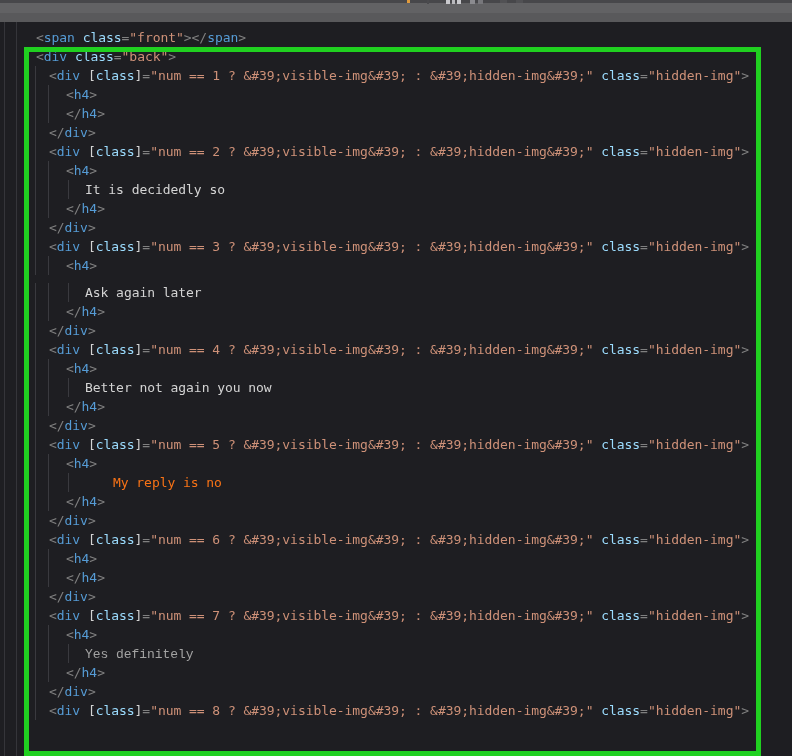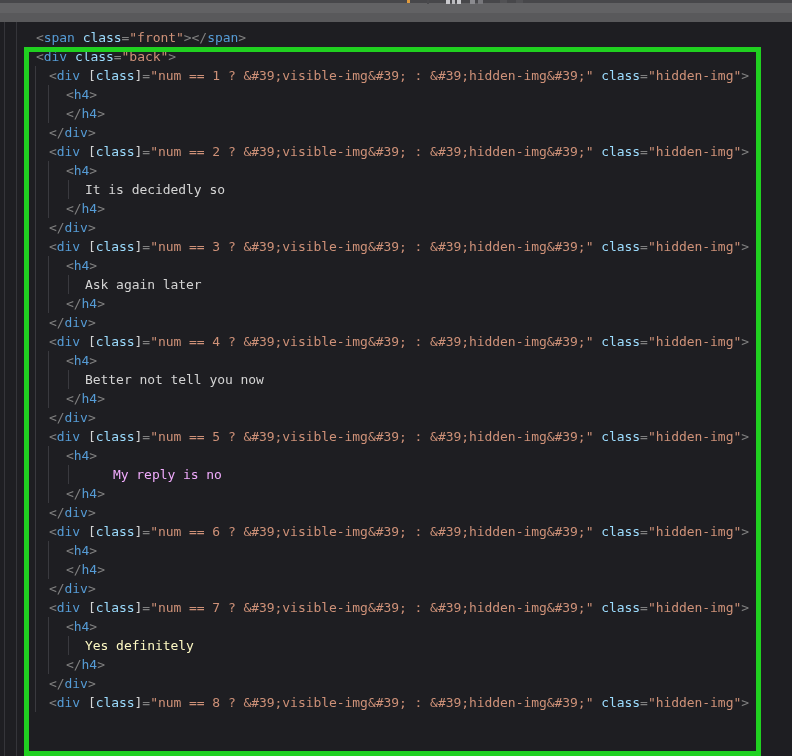--- a/index.html
+++ b/index.html
@@ -70,40 +70,40 @@
         <div class="code-line" style="padding-left: 66px;"><span class="guide" style="left: 35px;"></span><span class="guide" style="left: 48px;"></span><span class="tok tok-p" style="color: rgb(128, 128, 128);">&lt;</span><span class="tok tok-tag" style="color: rgb(86, 156, 214);">h4</span><span class="tok tok-p" style="color: rgb(128, 128, 128);">&gt;</span></div>
         <div class="code-line" style="padding-left: 66px;"><span class="guide" style="left: 35px;"></span><span class="guide" style="left: 48px;"></span><span class="tok tok-p" style="color: rgb(128, 128, 128);">&lt;/</span><span class="tok tok-tag" style="color: rgb(86, 156, 214);">h4</span><span class="tok tok-p" style="color: rgb(128, 128, 128);">&gt;</span></div>
         <div class="code-line" style="padding-left: 49px;"><span class="guide" style="left: 35px;"></span><span class="tok tok-p" style="color: rgb(128, 128, 128);">&lt;/</span><span class="tok tok-tag" style="color: rgb(86, 156, 214);">div</span><span class="tok tok-p" style="color: rgb(128, 128, 128);">&gt;</span></div>
         <div class="code-line" style="padding-left: 49px;"><span class="guide" style="left: 35px;"></span><span class="tok tok-p" style="color: rgb(128, 128, 128);">&lt;</span><span class="tok tok-tag" style="color: rgb(86, 156, 214);">div</span><span class="tok tok-ws" style="color: rgb(212, 212, 212);"> </span><span class="tok tok-br" style="color: rgb(212, 212, 212);">[</span><span class="tok tok-attr" style="color: rgb(156, 220, 254);">class</span><span class="tok tok-br" style="color: rgb(212, 212, 212);">]</span><span class="tok tok-p" style="color: rgb(128, 128, 128);">=</span><span class="tok tok-str" style="color: rgb(206, 145, 120);">"num == 2 ? &amp;#39;visible-img&amp;#39; : &amp;#39;hidden-img&amp;#39;"</span><span class="tok tok-ws" style="color: rgb(212, 212, 212);"> </span><span class="tok tok-attr" style="color: rgb(156, 220, 254);">class</span><span class="tok tok-p" style="color: rgb(128, 128, 128);">=</span><span class="tok tok-str" style="color: rgb(206, 145, 120);">"hidden-img"</span><span class="tok tok-p" style="color: rgb(128, 128, 128);">&gt;</span></div>
         <div class="code-line" style="padding-left: 66px;"><span class="guide" style="left: 35px;"></span><span class="guide" style="left: 48px;"></span><span class="tok tok-p" style="color: rgb(128, 128, 128);">&lt;</span><span class="tok tok-tag" style="color: rgb(86, 156, 214);">h4</span><span class="tok tok-p" style="color: rgb(128, 128, 128);">&gt;</span></div>
         <div class="code-line" style="padding-left: 85px;"><span class="guide" style="left: 35px;"></span><span class="guide" style="left: 48px;"></span><span class="guide" style="left: 68px;"></span><span class="tok tok-txt" style="color: rgb(212, 212, 212);">It is decidedly so</span></div>
         <div class="code-line" style="padding-left: 66px;"><span class="guide" style="left: 35px;"></span><span class="guide" style="left: 48px;"></span><span class="tok tok-p" style="color: rgb(128, 128, 128);">&lt;/</span><span class="tok tok-tag" style="color: rgb(86, 156, 214);">h4</span><span class="tok tok-p" style="color: rgb(128, 128, 128);">&gt;</span></div>
         <div class="code-line" style="padding-left: 49px;"><span class="guide" style="left: 35px;"></span><span class="tok tok-p" style="color: rgb(128, 128, 128);">&lt;/</span><span class="tok tok-tag" style="color: rgb(86, 156, 214);">div</span><span class="tok tok-p" style="color: rgb(128, 128, 128);">&gt;</span></div>
         <div class="code-line" style="padding-left: 49px;"><span class="guide" style="left: 35px;"></span><span class="tok tok-p" style="color: rgb(128, 128, 128);">&lt;</span><span class="tok tok-tag" style="color: rgb(86, 156, 214);">div</span><span class="tok tok-ws" style="color: rgb(212, 212, 212);"> </span><span class="tok tok-br" style="color: rgb(212, 212, 212);">[</span><span class="tok tok-attr" style="color: rgb(156, 220, 254);">class</span><span class="tok tok-br" style="color: rgb(212, 212, 212);">]</span><span class="tok tok-p" style="color: rgb(128, 128, 128);">=</span><span class="tok tok-str" style="color: rgb(206, 145, 120);">"num == 3 ? &amp;#39;visible-img&amp;#39; : &amp;#39;hidden-img&amp;#39;"</span><span class="tok tok-ws" style="color: rgb(212, 212, 212);"> </span><span class="tok tok-attr" style="color: rgb(156, 220, 254);">class</span><span class="tok tok-p" style="color: rgb(128, 128, 128);">=</span><span class="tok tok-str" style="color: rgb(206, 145, 120);">"hidden-img"</span><span class="tok tok-p" style="color: rgb(128, 128, 128);">&gt;</span></div>
         <div class="code-line" style="padding-left: 66px;"><span class="guide" style="left: 35px;"></span><span class="guide" style="left: 48px;"></span><span class="tok tok-p" style="color: rgb(128, 128, 128);">&lt;</span><span class="tok tok-tag" style="color: rgb(86, 156, 214);">h4</span><span class="tok tok-p" style="color: rgb(128, 128, 128);">&gt;</span></div>
-        <div class="code-line" style="padding-left: 85px;"><span class="guide" style="left: 35px;"></span><span class="guide" style="left: 48px;"></span><span class="guide" style="left: 68px;"></span><span class="tok tok-txt" style="color: rgb(212, 212, 212);">Ask again later</span></div>
+        <div class="code-line" style="padding-left: 85px; margin-top: 8px;"><span class="guide" style="left: 35px;"></span><span class="guide" style="left: 48px;"></span><span class="guide" style="left: 68px;"></span><span class="tok tok-txt" style="color: rgb(212, 212, 212);">Ask again later</span></div>
         <div class="code-line" style="padding-left: 66px;"><span class="guide" style="left: 35px;"></span><span class="guide" style="left: 48px;"></span><span class="tok tok-p" style="color: rgb(128, 128, 128);">&lt;/</span><span class="tok tok-tag" style="color: rgb(86, 156, 214);">h4</span><span class="tok tok-p" style="color: rgb(128, 128, 128);">&gt;</span></div>
         <div class="code-line" style="padding-left: 49px;"><span class="guide" style="left: 35px;"></span><span class="tok tok-p" style="color: rgb(128, 128, 128);">&lt;/</span><span class="tok tok-tag" style="color: rgb(86, 156, 214);">div</span><span class="tok tok-p" style="color: rgb(128, 128, 128);">&gt;</span></div>
         <div class="code-line" style="padding-left: 49px;"><span class="guide" style="left: 35px;"></span><span class="tok tok-p" style="color: rgb(128, 128, 128);">&lt;</span><span class="tok tok-tag" style="color: rgb(86, 156, 214);">div</span><span class="tok tok-ws" style="color: rgb(212, 212, 212);"> </span><span class="tok tok-br" style="color: rgb(212, 212, 212);">[</span><span class="tok tok-attr" style="color: rgb(156, 220, 254);">class</span><span class="tok tok-br" style="color: rgb(212, 212, 212);">]</span><span class="tok tok-p" style="color: rgb(128, 128, 128);">=</span><span class="tok tok-str" style="color: rgb(206, 145, 120);">"num == 4 ? &amp;#39;visible-img&amp;#39; : &amp;#39;hidden-img&amp;#39;"</span><span class="tok tok-ws" style="color: rgb(212, 212, 212);"> </span><span class="tok tok-attr" style="color: rgb(156, 220, 254);">class</span><span class="tok tok-p" style="color: rgb(128, 128, 128);">=</span><span class="tok tok-str" style="color: rgb(206, 145, 120);">"hidden-img"</span><span class="tok tok-p" style="color: rgb(128, 128, 128);">&gt;</span></div>
         <div class="code-line" style="padding-left: 66px;"><span class="guide" style="left: 35px;"></span><span class="guide" style="left: 48px;"></span><span class="tok tok-p" style="color: rgb(128, 128, 128);">&lt;</span><span class="tok tok-tag" style="color: rgb(86, 156, 214);">h4</span><span class="tok tok-p" style="color: rgb(128, 128, 128);">&gt;</span></div>
-        <div class="code-line" style="padding-left: 85px;"><span class="guide" style="left: 35px;"></span><span class="guide" style="left: 48px;"></span><span class="guide" style="left: 68px;"></span><span class="tok tok-txt" style="color: rgb(212, 212, 212);">Better not tell you now</span></div>
+        <div class="code-line" style="padding-left: 85px;"><span class="guide" style="left: 35px;"></span><span class="guide" style="left: 48px;"></span><span class="guide" style="left: 68px;"></span><span class="tok tok-txt" style="color: rgb(212, 212, 212);">Better not again you now</span></div>
         <div class="code-line" style="padding-left: 66px;"><span class="guide" style="left: 35px;"></span><span class="guide" style="left: 48px;"></span><span class="tok tok-p" style="color: rgb(128, 128, 128);">&lt;/</span><span class="tok tok-tag" style="color: rgb(86, 156, 214);">h4</span><span class="tok tok-p" style="color: rgb(128, 128, 128);">&gt;</span></div>
         <div class="code-line" style="padding-left: 49px;"><span class="guide" style="left: 35px;"></span><span class="tok tok-p" style="color: rgb(128, 128, 128);">&lt;/</span><span class="tok tok-tag" style="color: rgb(86, 156, 214);">div</span><span class="tok tok-p" style="color: rgb(128, 128, 128);">&gt;</span></div>
         <div class="code-line" style="padding-left: 49px;"><span class="guide" style="left: 35px;"></span><span class="tok tok-p" style="color: rgb(128, 128, 128);">&lt;</span><span class="tok tok-tag" style="color: rgb(86, 156, 214);">div</span><span class="tok tok-ws" style="color: rgb(212, 212, 212);"> </span><span class="tok tok-br" style="color: rgb(212, 212, 212);">[</span><span class="tok tok-attr" style="color: rgb(156, 220, 254);">class</span><span class="tok tok-br" style="color: rgb(212, 212, 212);">]</span><span class="tok tok-p" style="color: rgb(128, 128, 128);">=</span><span class="tok tok-str" style="color: rgb(206, 145, 120);">"num == 5 ? &amp;#39;visible-img&amp;#39; : &amp;#39;hidden-img&amp;#39;"</span><span class="tok tok-ws" style="color: rgb(212, 212, 212);"> </span><span class="tok tok-attr" style="color: rgb(156, 220, 254);">class</span><span class="tok tok-p" style="color: rgb(128, 128, 128);">=</span><span class="tok tok-str" style="color: rgb(206, 145, 120);">"hidden-img"</span><span class="tok tok-p" style="color: rgb(128, 128, 128);">&gt;</span></div>
         <div class="code-line" style="padding-left: 66px;"><span class="guide" style="left: 35px;"></span><span class="guide" style="left: 48px;"></span><span class="tok tok-p" style="color: rgb(128, 128, 128);">&lt;</span><span class="tok tok-tag" style="color: rgb(86, 156, 214);">h4</span><span class="tok tok-p" style="color: rgb(128, 128, 128);">&gt;</span></div>
-        <div class="code-line" style="padding-left: 85px;"><span class="guide" style="left: 35px;"></span><span class="guide" style="left: 48px;"></span><span class="guide" style="left: 68px;"></span><span class="tok tok-txt" style="color: #f0abfc; padding-left: 28px;">My reply is no</span></div>
+        <div class="code-line" style="padding-left: 85px;"><span class="guide" style="left: 35px;"></span><span class="guide" style="left: 48px;"></span><span class="guide" style="left: 68px;"></span><span class="tok tok-txt" style="color: #f97316; padding-left: 28px;">My reply is no</span></div>
         <div class="code-line" style="padding-left: 66px;"><span class="guide" style="left: 35px;"></span><span class="guide" style="left: 48px;"></span><span class="tok tok-p" style="color: rgb(128, 128, 128);">&lt;/</span><span class="tok tok-tag" style="color: rgb(86, 156, 214);">h4</span><span class="tok tok-p" style="color: rgb(128, 128, 128);">&gt;</span></div>
         <div class="code-line" style="padding-left: 49px;"><span class="guide" style="left: 35px;"></span><span class="tok tok-p" style="color: rgb(128, 128, 128);">&lt;/</span><span class="tok tok-tag" style="color: rgb(86, 156, 214);">div</span><span class="tok tok-p" style="color: rgb(128, 128, 128);">&gt;</span></div>
         <div class="code-line" style="padding-left: 49px;"><span class="guide" style="left: 35px;"></span><span class="tok tok-p" style="color: rgb(128, 128, 128);">&lt;</span><span class="tok tok-tag" style="color: rgb(86, 156, 214);">div</span><span class="tok tok-ws" style="color: rgb(212, 212, 212);"> </span><span class="tok tok-br" style="color: rgb(212, 212, 212);">[</span><span class="tok tok-attr" style="color: rgb(156, 220, 254);">class</span><span class="tok tok-br" style="color: rgb(212, 212, 212);">]</span><span class="tok tok-p" style="color: rgb(128, 128, 128);">=</span><span class="tok tok-str" style="color: rgb(206, 145, 120);">"num == 6 ? &amp;#39;visible-img&amp;#39; : &amp;#39;hidden-img&amp;#39;"</span><span class="tok tok-ws" style="color: rgb(212, 212, 212);"> </span><span class="tok tok-attr" style="color: rgb(156, 220, 254);">class</span><span class="tok tok-p" style="color: rgb(128, 128, 128);">=</span><span class="tok tok-str" style="color: rgb(206, 145, 120);">"hidden-img"</span><span class="tok tok-p" style="color: rgb(128, 128, 128);">&gt;</span></div>
         <div class="code-line" style="padding-left: 66px;"><span class="guide" style="left: 35px;"></span><span class="guide" style="left: 48px;"></span><span class="tok tok-p" style="color: rgb(128, 128, 128);">&lt;</span><span class="tok tok-tag" style="color: rgb(86, 156, 214);">h4</span><span class="tok tok-p" style="color: rgb(128, 128, 128);">&gt;</span></div>
         <div class="code-line" style="padding-left: 66px;"><span class="guide" style="left: 35px;"></span><span class="guide" style="left: 48px;"></span><span class="tok tok-p" style="color: rgb(128, 128, 128);">&lt;/</span><span class="tok tok-tag" style="color: rgb(86, 156, 214);">h4</span><span class="tok tok-p" style="color: rgb(128, 128, 128);">&gt;</span></div>
         <div class="code-line" style="padding-left: 49px;"><span class="guide" style="left: 35px;"></span><span class="tok tok-p" style="color: rgb(128, 128, 128);">&lt;/</span><span class="tok tok-tag" style="color: rgb(86, 156, 214);">div</span><span class="tok tok-p" style="color: rgb(128, 128, 128);">&gt;</span></div>
         <div class="code-line" style="padding-left: 49px;"><span class="guide" style="left: 35px;"></span><span class="tok tok-p" style="color: rgb(128, 128, 128);">&lt;</span><span class="tok tok-tag" style="color: rgb(86, 156, 214);">div</span><span class="tok tok-ws" style="color: rgb(212, 212, 212);"> </span><span class="tok tok-br" style="color: rgb(212, 212, 212);">[</span><span class="tok tok-attr" style="color: rgb(156, 220, 254);">class</span><span class="tok tok-br" style="color: rgb(212, 212, 212);">]</span><span class="tok tok-p" style="color: rgb(128, 128, 128);">=</span><span class="tok tok-str" style="color: rgb(206, 145, 120);">"num == 7 ? &amp;#39;visible-img&amp;#39; : &amp;#39;hidden-img&amp;#39;"</span><span class="tok tok-ws" style="color: rgb(212, 212, 212);"> </span><span class="tok tok-attr" style="color: rgb(156, 220, 254);">class</span><span class="tok tok-p" style="color: rgb(128, 128, 128);">=</span><span class="tok tok-str" style="color: rgb(206, 145, 120);">"hidden-img"</span><span class="tok tok-p" style="color: rgb(128, 128, 128);">&gt;</span></div>
         <div class="code-line" style="padding-left: 66px;"><span class="guide" style="left: 35px;"></span><span class="guide" style="left: 48px;"></span><span class="tok tok-p" style="color: rgb(128, 128, 128);">&lt;</span><span class="tok tok-tag" style="color: rgb(86, 156, 214);">h4</span><span class="tok tok-p" style="color: rgb(128, 128, 128);">&gt;</span></div>
-        <div class="code-line" style="padding-left: 85px;"><span class="guide" style="left: 35px;"></span><span class="guide" style="left: 48px;"></span><span class="guide" style="left: 68px;"></span><span class="tok tok-txt" style="color: #fef9c3;">Yes definitely</span></div>
+        <div class="code-line" style="padding-left: 85px;"><span class="guide" style="left: 35px;"></span><span class="guide" style="left: 48px;"></span><span class="guide" style="left: 68px;"></span><span class="tok tok-txt" style="color: #a3a3a3; font-family: Liberation Mono, monospace;">Yes definitely</span></div>
         <div class="code-line" style="padding-left: 66px;"><span class="guide" style="left: 35px;"></span><span class="guide" style="left: 48px;"></span><span class="tok tok-p" style="color: rgb(128, 128, 128);">&lt;/</span><span class="tok tok-tag" style="color: rgb(86, 156, 214);">h4</span><span class="tok tok-p" style="color: rgb(128, 128, 128);">&gt;</span></div>
         <div class="code-line" style="padding-left: 49px;"><span class="guide" style="left: 35px;"></span><span class="tok tok-p" style="color: rgb(128, 128, 128);">&lt;/</span><span class="tok tok-tag" style="color: rgb(86, 156, 214);">div</span><span class="tok tok-p" style="color: rgb(128, 128, 128);">&gt;</span></div>
         <div class="code-line" style="padding-left: 49px;"><span class="guide" style="left: 35px;"></span><span class="tok tok-p" style="color: rgb(128, 128, 128);">&lt;</span><span class="tok tok-tag" style="color: rgb(86, 156, 214);">div</span><span class="tok tok-ws" style="color: rgb(212, 212, 212);"> </span><span class="tok tok-br" style="color: rgb(212, 212, 212);">[</span><span class="tok tok-attr" style="color: rgb(156, 220, 254);">class</span><span class="tok tok-br" style="color: rgb(212, 212, 212);">]</span><span class="tok tok-p" style="color: rgb(128, 128, 128);">=</span><span class="tok tok-str" style="color: rgb(206, 145, 120);">"num == 8 ? &amp;#39;visible-img&amp;#39; : &amp;#39;hidden-img&amp;#39;"</span><span class="tok tok-ws" style="color: rgb(212, 212, 212);"> </span><span class="tok tok-attr" style="color: rgb(156, 220, 254);">class</span><span class="tok tok-p" style="color: rgb(128, 128, 128);">=</span><span class="tok tok-str" style="color: rgb(206, 145, 120);">"hidden-img"</span><span class="tok tok-p" style="color: rgb(128, 128, 128);">&gt;</span></div>
       </div>
   </div>
 
   <div id="highlight-box" class="highlight-box" style="left: 24px; top: 47px; width: 737px; height: 709px; border: 5px solid rgb(32, 208, 32);"></div>
 
 </div>
 

